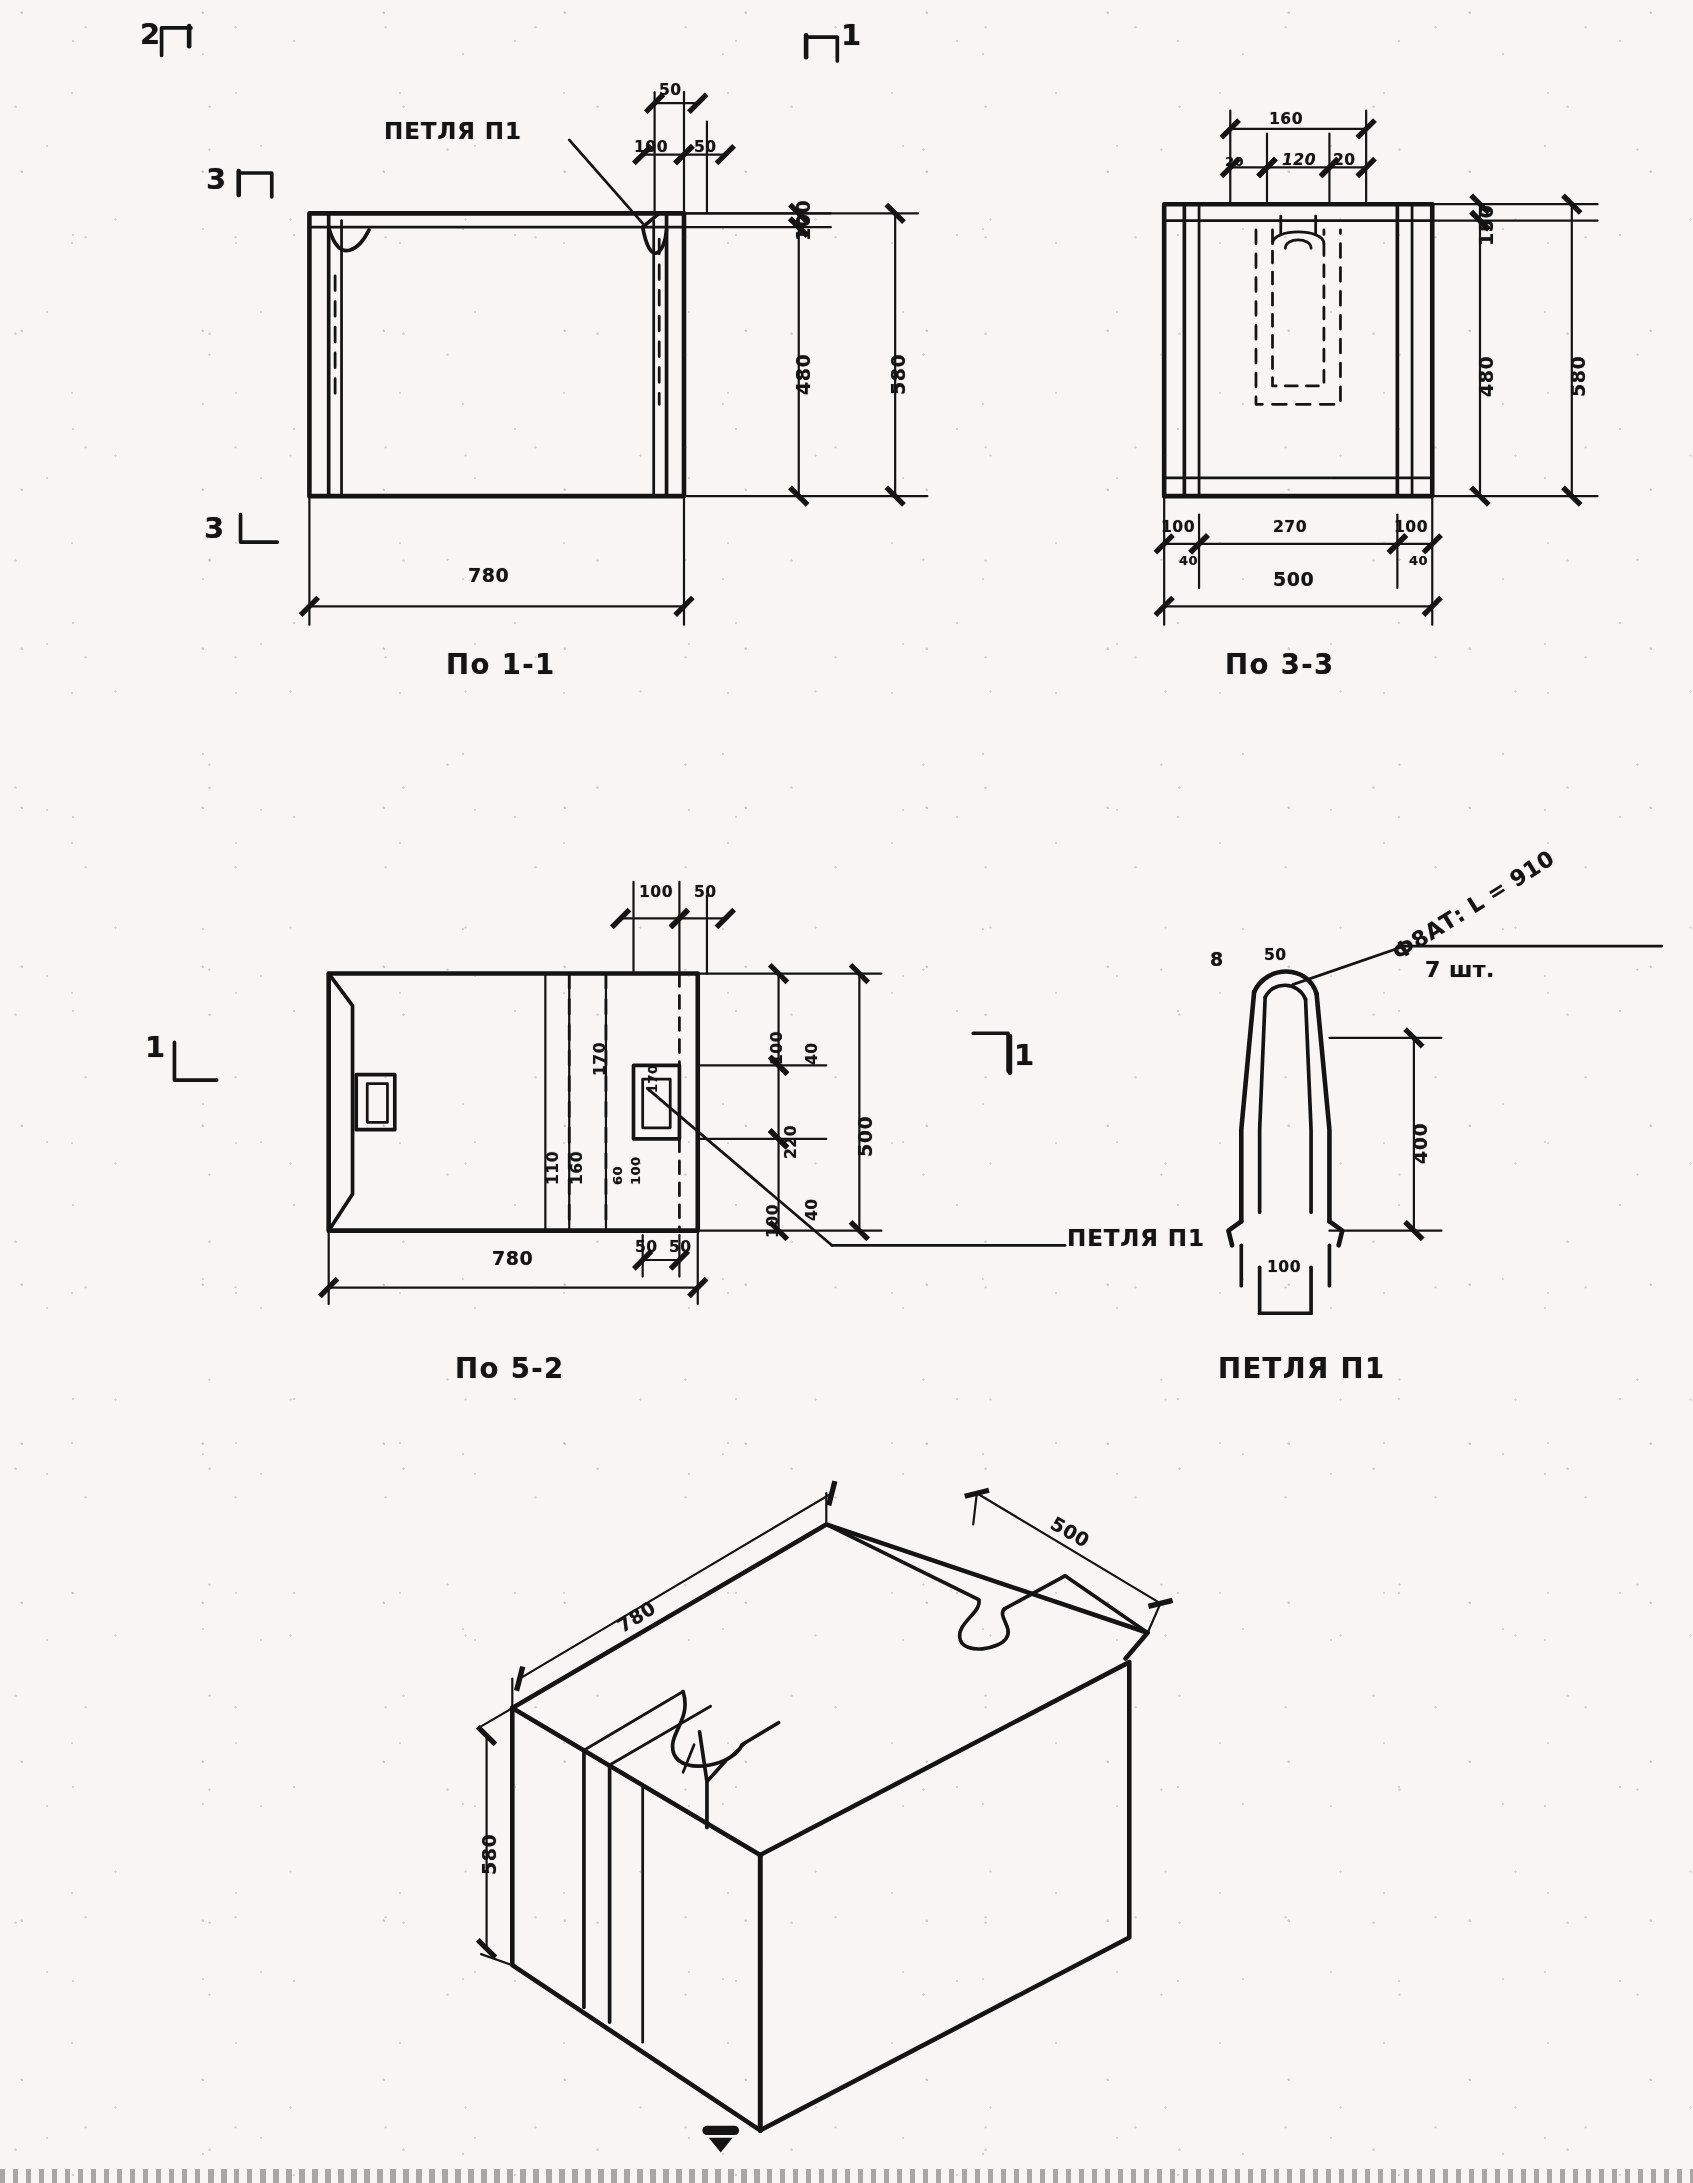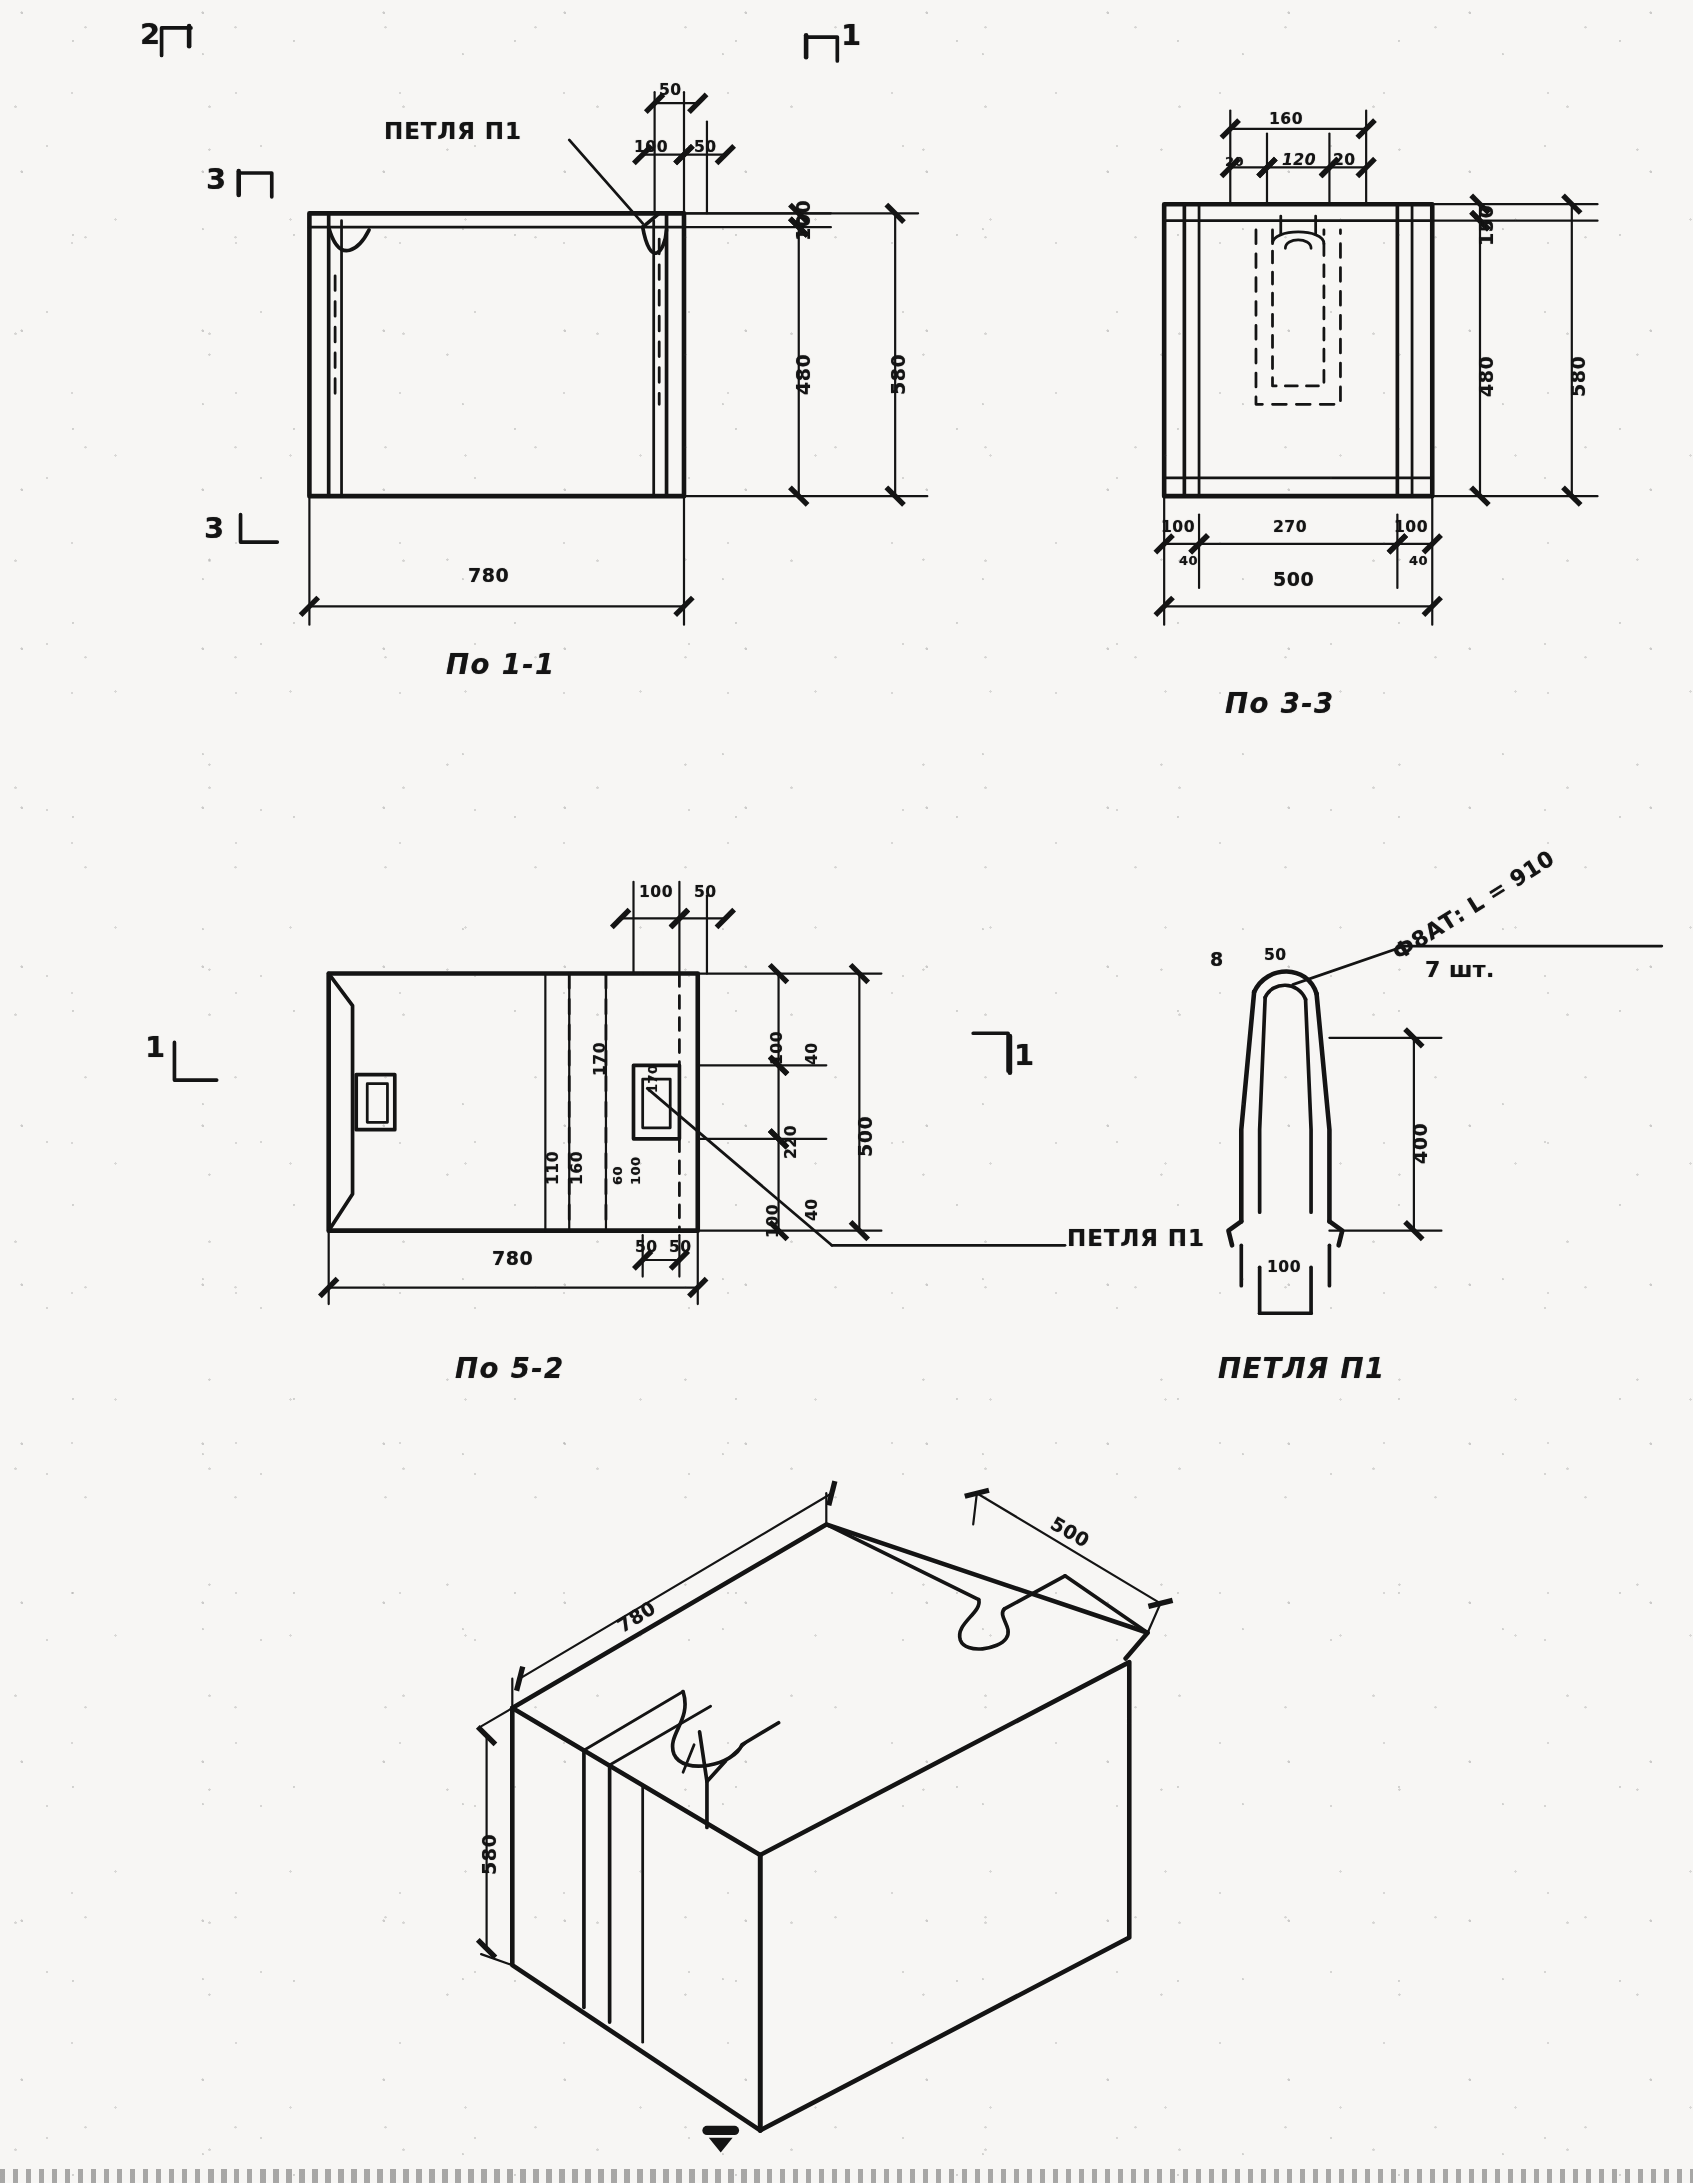--- a/index.html
+++ b/index.html
@@ -53,21 +53,20 @@
     white-space: nowrap;
     letter-spacing: 0.5px;
     text-shadow: 0 0 0.9px rgba(0,0,0,.55);
   }
   .dim { font-size: 19px; }
   .dim-sm { font-size: 15.6px; }
   .dim-xs { font-size: 13px; }
   .title {
     font-size: 27.5px;
     letter-spacing: 1.4px;
-    font-style: italic;
   }
   .callout { font-size: 23px; letter-spacing: 0.9px; }
   .mark { font-size: 29px; }
   .rot90 { transform: rotate(-90deg); transform-origin: left top; }
   .rot-iso-a { transform: rotate(-32deg); transform-origin: left top; }
   .rot-iso-b { transform: rotate(30deg); transform-origin: left top; }
   .rot-iso-c { transform: rotate(-90deg); transform-origin: left top; }
   .spec { font-size: 22px; letter-spacing: 0.5px; }
   .bottombar {
     position: absolute;
@@ -386,21 +385,21 @@
   <div class="lbl dim-sm" style="left:1333px; top:151px;">20</div>
   <div class="lbl dim rot90" style="left:1475px; top:246px;">150</div>
   <div class="lbl dim rot90" style="left:1475px; top:397px;">480</div>
   <div class="lbl dim rot90" style="left:1567px; top:397px;">580</div>
   <div class="lbl dim-sm" style="left:1161px; top:518px;">100</div>
   <div class="lbl dim-sm" style="left:1273px; top:518px;">270</div>
   <div class="lbl dim-sm" style="left:1394px; top:518px;">100</div>
   <div class="lbl dim-xs" style="left:1179px; top:553px;">40</div>
   <div class="lbl dim-xs" style="left:1409px; top:553px;">40</div>
   <div class="lbl dim" style="left:1273px; top:568px;">500</div>
-  <div class="lbl title" style="left:1225px; top:648px;margin-top:39px;">По 3-3</div>
+  <div class="lbl title" style="left:1225px; top:648px;">По 3-3</div>
 
   <div class="lbl dim-sm" style="left:639px; top:883px;">100</div>
   <div class="lbl dim-sm" style="left:694px; top:883px;">50</div>
 
   <div class="lbl dim-sm rot90" style="left:544px; top:1185px;">110</div>
   <div class="lbl dim-sm rot90" style="left:568px; top:1185px;">160</div>
   <div class="lbl dim-sm rot90" style="left:591px; top:1076px;">170</div>
   <div class="lbl dim-xs rot90" style="left:610px; top:1185px;">60</div>
   <div class="lbl dim-xs rot90" style="left:628px; top:1185px;">100</div>
   <div class="lbl dim-xs rot90" style="left:645px; top:1093px;">170</div>

